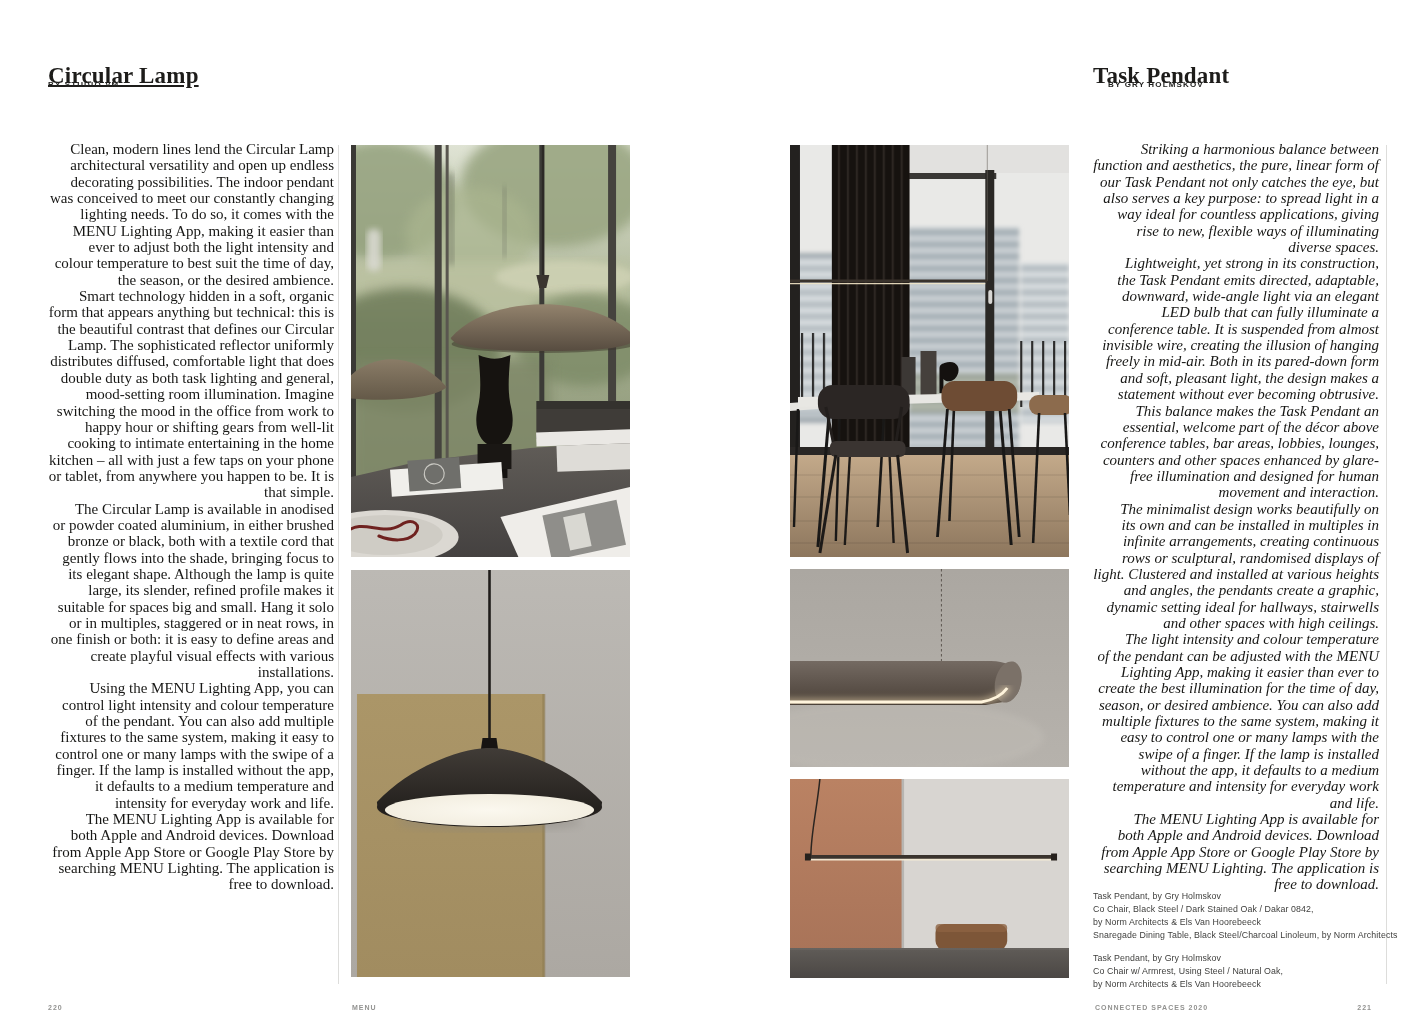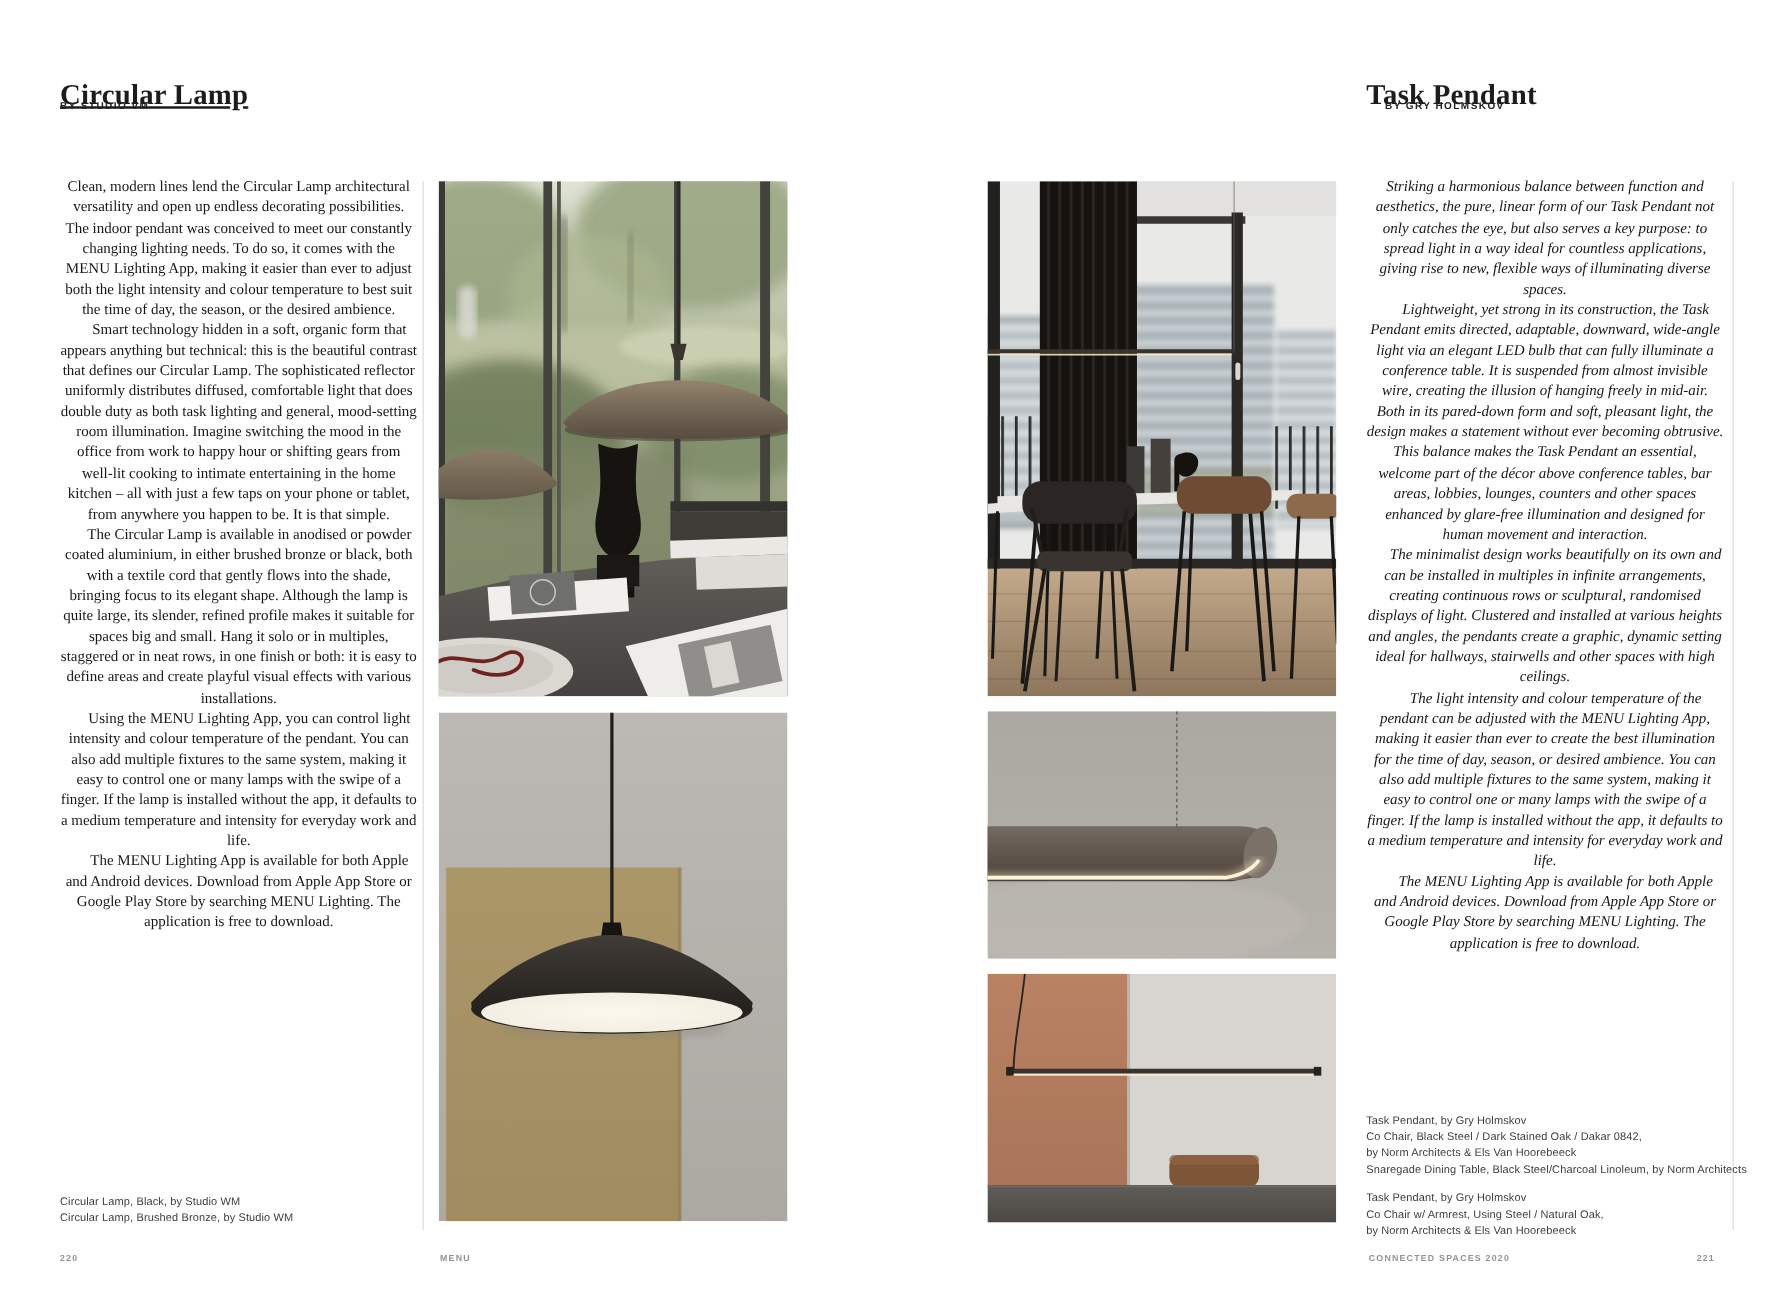--- a/index.html
+++ b/index.html
@@ -15,22 +15,22 @@
   .title.t-left { left:48px;text-decoration:underline; }
   .title.t-right { left:1093px; }
   .byline {
     position:absolute; top:80px; font-size:8px; font-weight:700;
     letter-spacing:1.15px; color:#232321;
   }
   .byline.b-left { left:48px; }
   .byline.b-right { left:1093px;margin-left:15px; }
   .body-col {
     position:absolute; top:141px; width:286px;
-    font-family:"Liberation Serif", serif; font-size:12px;
-    line-height:16.35px; color:#171715; text-align:center;
+    font-family:"Liberation Serif", serif; font-size:15px;
+    line-height:16.35px; color:#171715; text-align:right;
   }
   .body-col.c-left { left:48px; }
   .body-col.c-right { left:1093px;font-style:italic; }
   .body-col p { margin:0; }
   .body-col p + p { text-indent:17px; }
   .caption {
     position:absolute; font-size:8.8px; line-height:13px;
     color:#3e3e3c; letter-spacing:0.1px;
   }
   #caption-left { left:48px; top:955px; width:300px; }
@@ -185,24 +185,20 @@
       <rect x="192" y="124" width="3" height="283" fill="#8d7b52" opacity="0.6"></rect>
       <line x1="139" y1="0" x2="139" y2="178" stroke="#1f1c1a" stroke-width="2.6"></line>
       <ellipse cx="139" cy="252" rx="92" ry="9" fill="#87837c" opacity="0.4" filter="url(#p2b4)"></ellipse>
       <path d="M132 168 L146 168 L148 182 L130 182 Z" fill="#171412"></path>
       <ellipse cx="139" cy="237" rx="113" ry="20" fill="#26221f"></ellipse>
       <path d="M26 232 C60 196 110 179 136 178 L142 178 C168 179 218 196 252 232 C252 239 246 243 240 244 C200 233 78 233 38 244 C32 243 26 239 26 232 Z" fill="url(#p2shade)"></path>
       <ellipse cx="139" cy="240" rx="105" ry="16" fill="url(#p2glow)"></ellipse>
     </svg>
   </figure>
 
-  <div id="caption-left" class="caption">
-    <div>Circular Lamp, Black, by Studio WM</div>
-    <div>Circular Lamp, Brushed Bronze, by Studio WM</div>
-  </div>
 
   <h1 class="title t-right">Task Pendant</h1>
   <div class="byline b-right">BY GRY HOLMSKOV</div>
 
   <figure class="photo" id="photo-3">
     <svg viewBox="0 0 280 412" preserveAspectRatio="none" aria-hidden="true">
       <defs>
         <pattern id="p3win" width="10" height="12" patternUnits="userSpaceOnUse">
           <rect width="10" height="12" fill="#a9b2b8"></rect>
           <rect y="7" width="10" height="5" fill="#ccd2d5"></rect>

